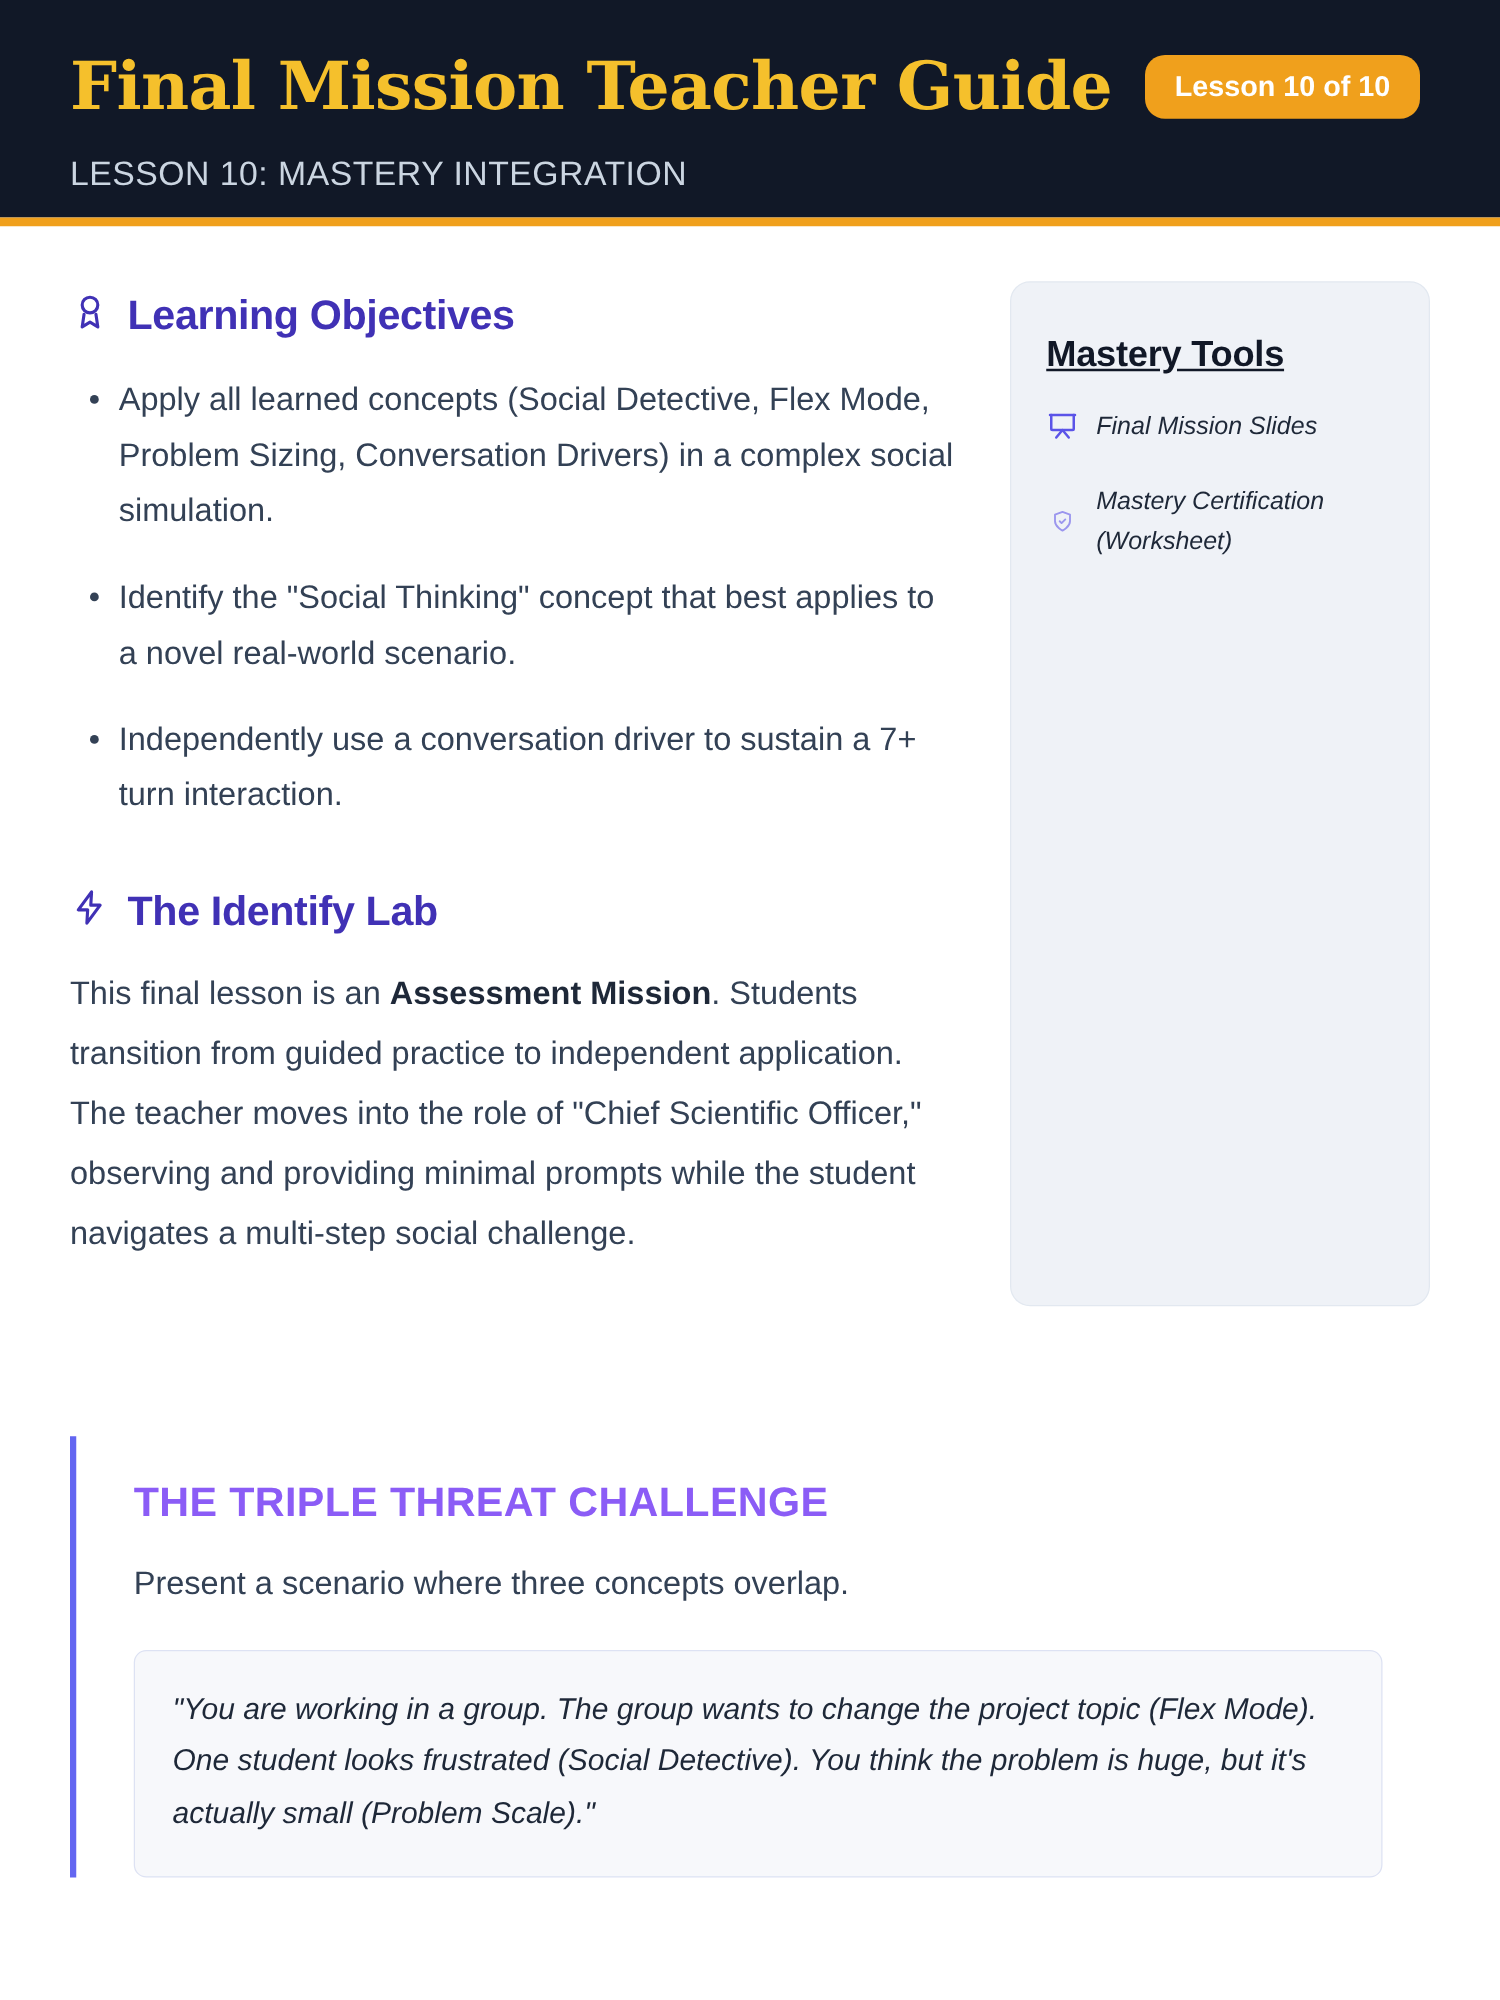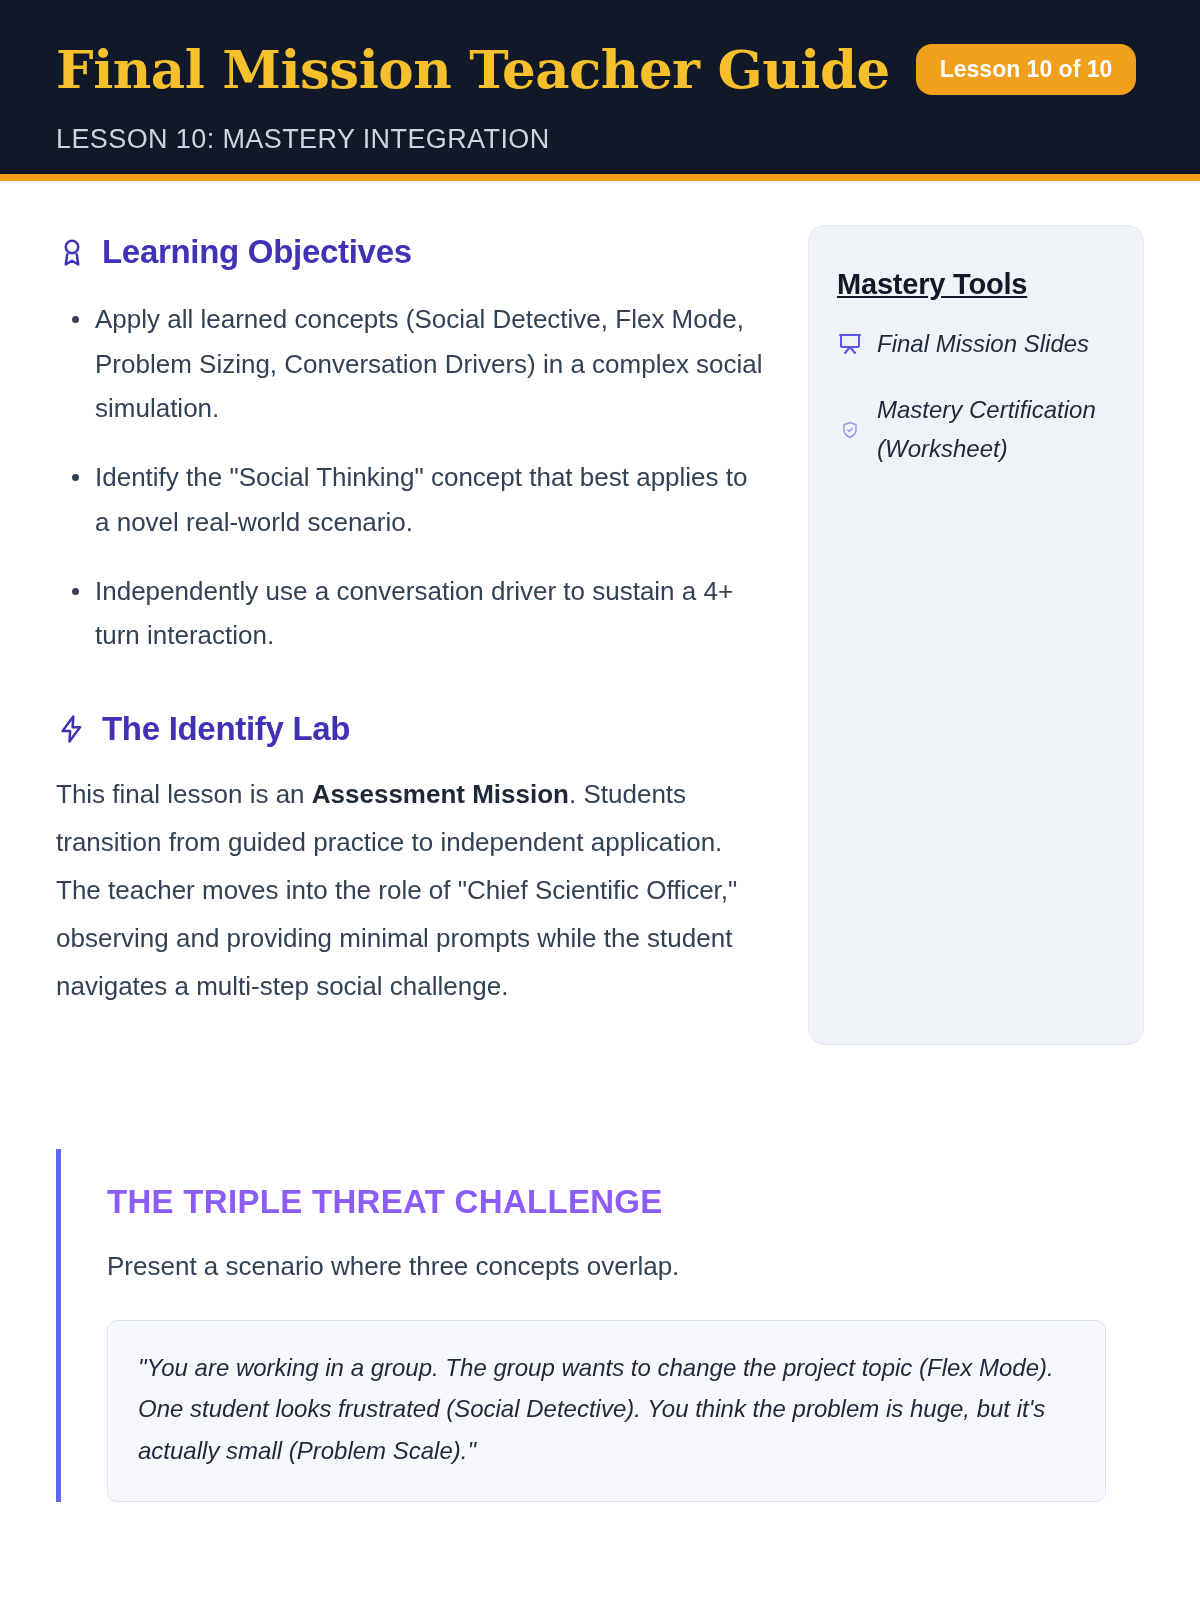--- a/index.html
+++ b/index.html
@@ -66,21 +66,21 @@
     gap: 40px;
     align-items: flex-start;
   }
   .col-main {
     width: 712px;
     flex: 0 0 712px;
   }
 
   .section-head {
     display: flex;
-    align-items: center;
+    align-items: flex-start;
     gap: 14px;
     color: #4031B5;
     font-size: 33px;
     font-weight: bold;
     letter-spacing: -0.3px;
   }
   .section-head .ico {
     display: inline-flex;
     align-items: center;
     justify-content: center;
@@ -153,21 +153,21 @@
   }
   .tool-item .ico {
     flex: 0 0 26px;
     width: 26px;
     height: 26px;
     display: inline-flex;
     align-items: center;
     justify-content: center;
   }
   .tool-label {
-    font-size: 24px;
+    font-size: 20px;
     font-style: italic;
     line-height: 1.6;
     color: #1e2838;
   }
 
   
   .callout {
     margin: 104px 56px 0 56px;
     border-left: 5px solid #6366F1;
     padding: 34px 0 0 46px;
@@ -224,21 +224,21 @@
           <circle cx="12" cy="8" r="5"></circle>
           <path d="M8.2 13.9 7 22l5-3 5 3-1.2-8.1"></path>
         </svg>
       </span>
       <span>Learning Objectives</span>
     </div>
 
     <ul class="objectives">
       <li>Apply all learned concepts (Social Detective, Flex Mode, Problem Sizing, Conversation Drivers) in a complex social simulation.</li>
       <li>Identify the "Social Thinking" concept that best applies to a novel real-world scenario.</li>
-      <li>Independently use a conversation driver to sustain a 4+ turn interaction.</li>
+      <li>Independently use a conversation driver to sustain a 7+ turn interaction.</li>
     </ul>
 
     <div class="section-head capstone-head">
       <span class="ico">
         <svg width="30" height="30" viewBox="0 0 24 24" fill="none" stroke="#4031B5" stroke-width="2" stroke-linecap="round" stroke-linejoin="round">
           <path d="M13 2 4.5 13.5h6L10 22l8.5-11.5h-6L13 2z"></path>
         </svg>
       </span>
       <span>The Identify Lab</span>
     </div>

